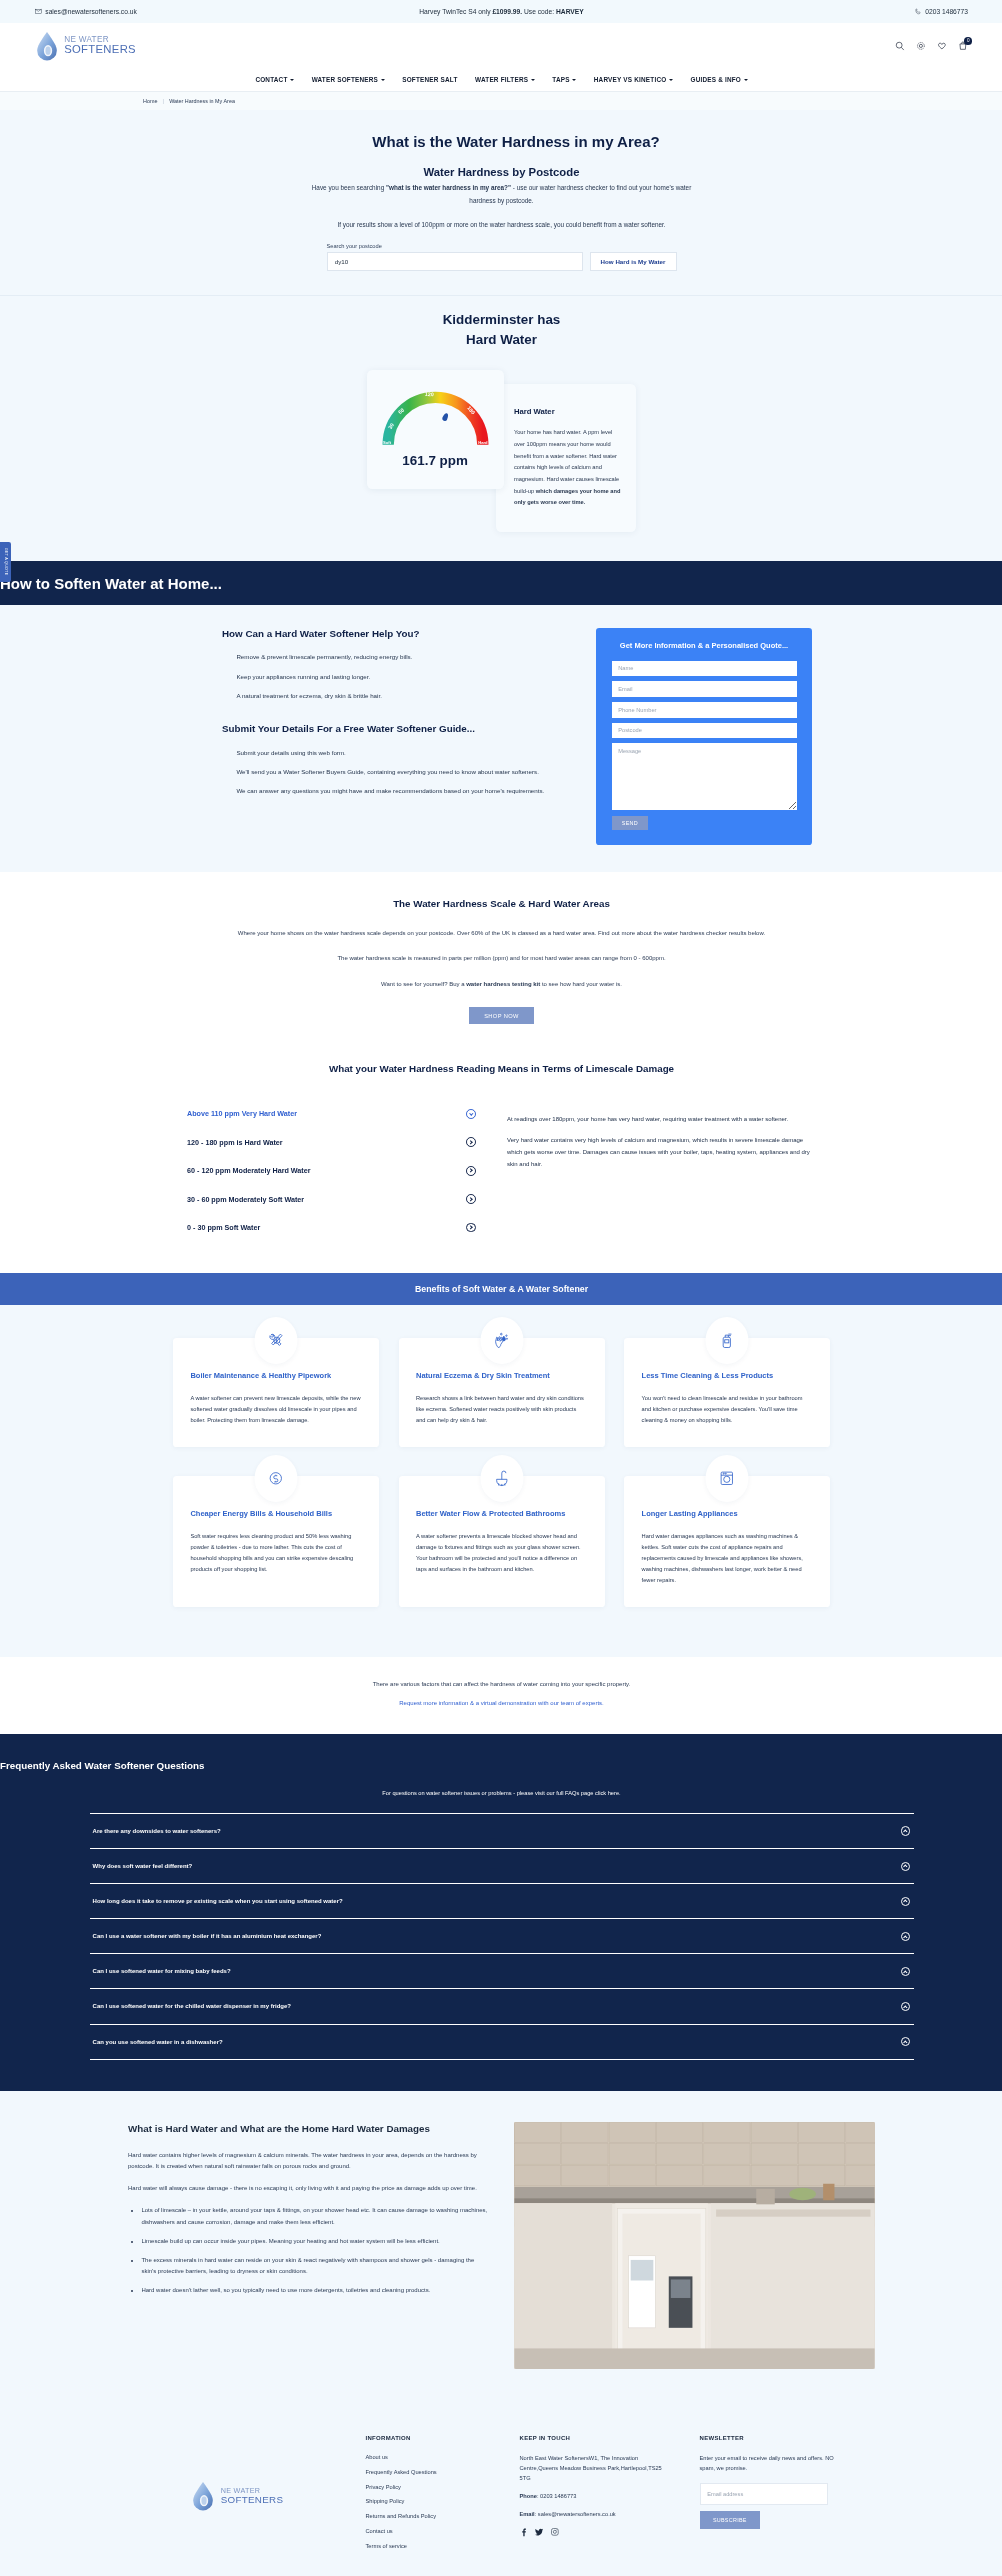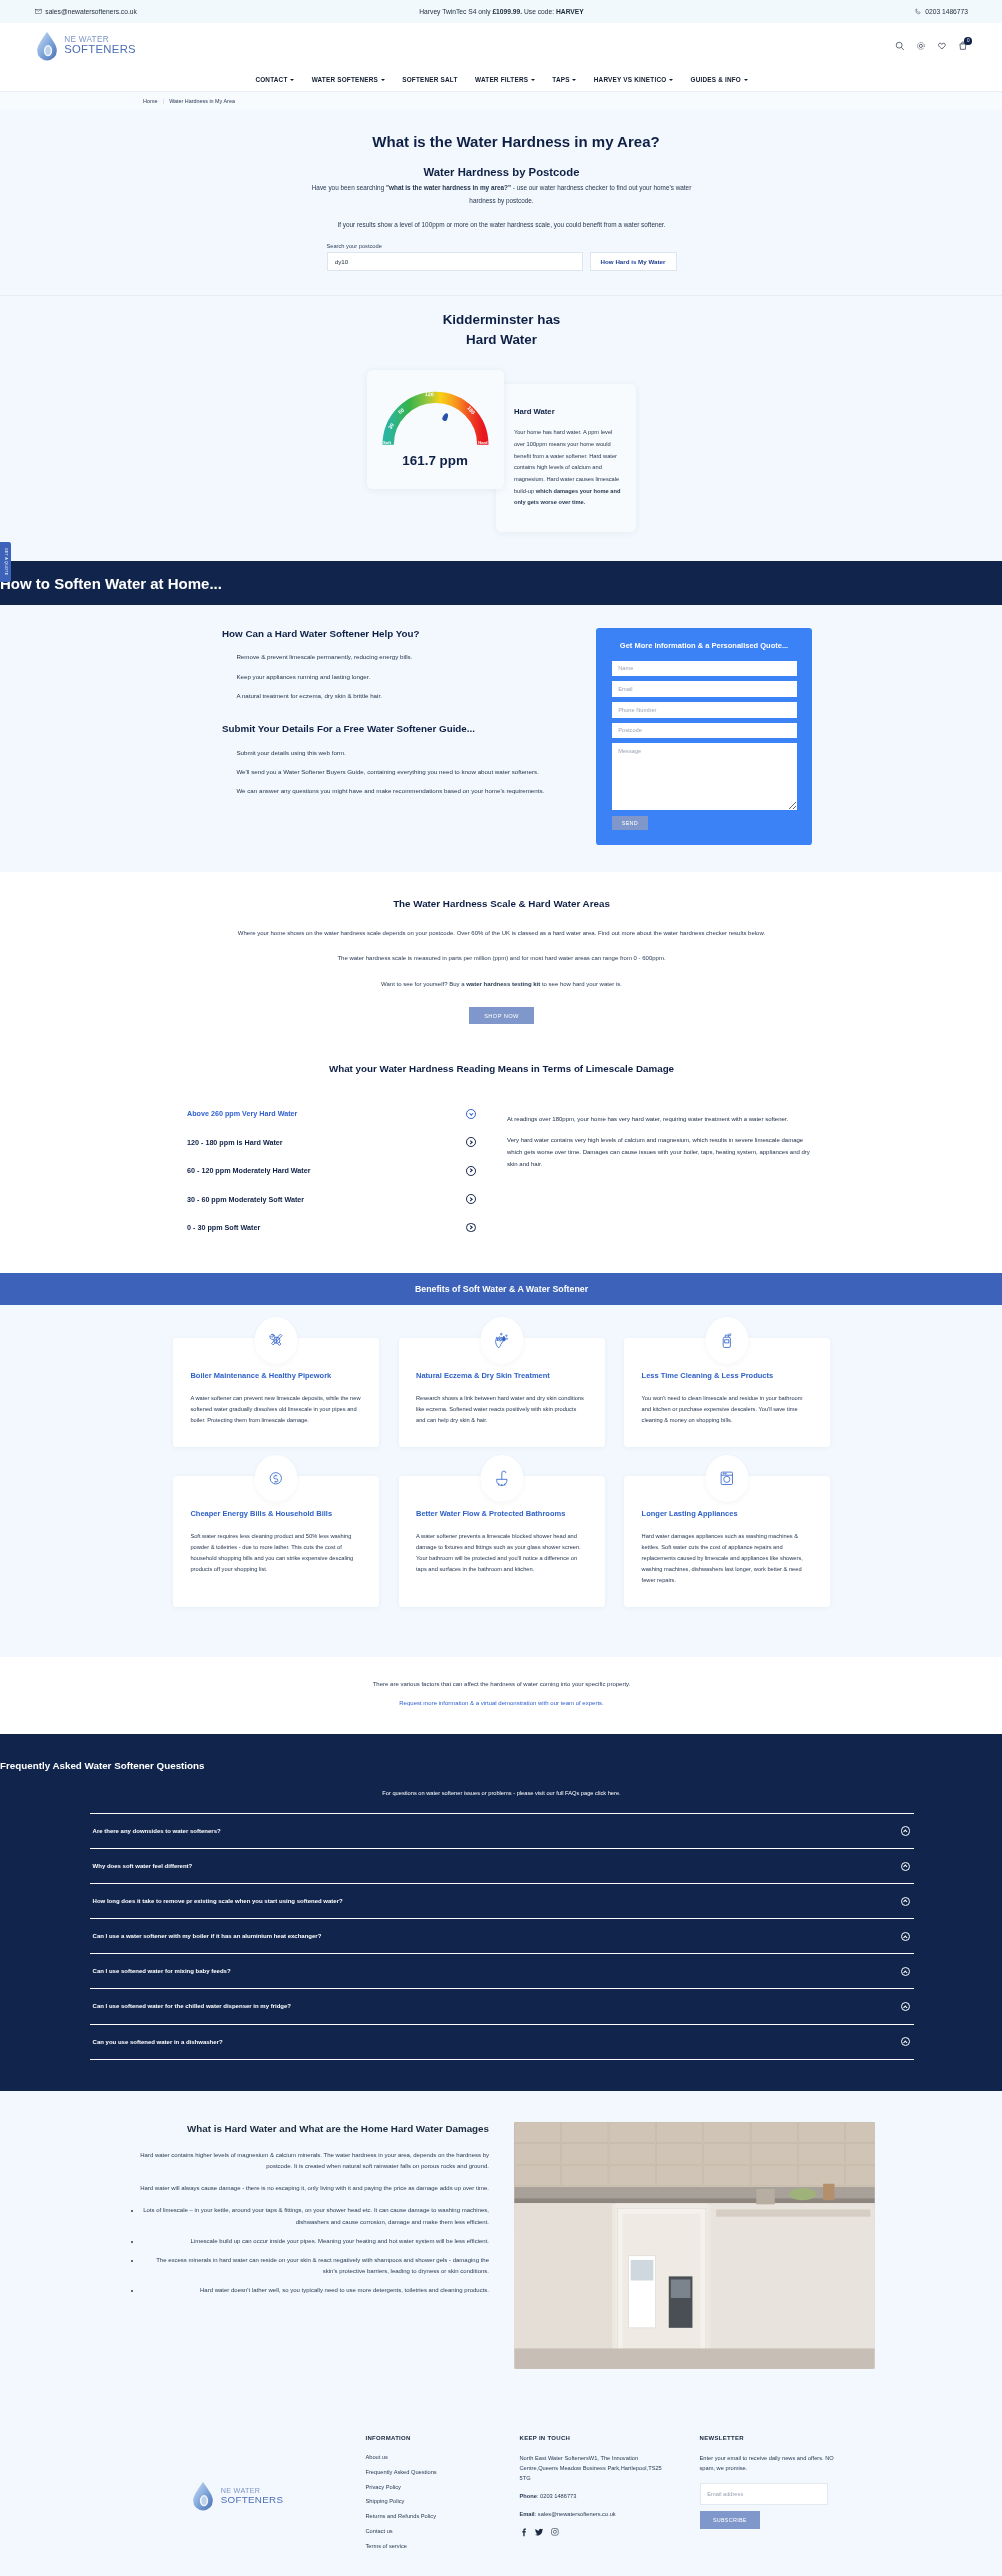--- a/index.html
+++ b/index.html
@@ -196,21 +196,21 @@
     border-top: 0.8px solid #ffffff; display: flex; align-items: center;
     justify-content: space-between; padding: 12.4px 3.1px 12.4px 3.1px; cursor: pointer;
   }
   .faq-item:last-child { border-bottom: 0.8px solid #ffffff; }
   .faq-item .q { font-size: 6px; font-weight: bold; }
   .faq-circ { width: 9.3px; height: 9.3px; border-radius: 50%; border: 0.7px solid #fff; display: flex; align-items: center; justify-content: center; }
   .faq-chev { width: 2.6px; height: 2.6px; border-left: 0.7px solid #fff; border-top: 0.7px solid #fff; transform: rotate(45deg); margin-top: 1px; }
 
   
   .article { background: #f2f8fd; padding: 31px 0 37px; display: flex; justify-content: center; gap: 25px; }
-  .art-left { width: 361px; text-align: right; }
+  .art-left { width: 361px; }
   .art-left h3 { font-size: 9.8px; font-weight: bold; color: #1d2b3f; line-height: 1.5; margin-bottom: 13.4px; }
   .art-left p { font-size: 6px; line-height: 1.95; color: #2a3a54; margin-bottom: 10.3px; }
   .art-left ul { padding-left: 13.4px; }
   .art-left li { font-size: 6px; line-height: 1.95; color: #2a3a54; margin-bottom: 7.2px; }
   .art-img {
     width: 361px; height: 247px; border-radius: 2.1px; overflow: hidden; position: relative;
     background: linear-gradient(180deg,#d9cfc2 0%,#cfc3b4 42%,#e8e3dc 43%,#ddd8d2 100%);
   }
 
   
@@ -448,21 +448,21 @@
       <span>Want to see for yourself? Buy a </span><b>water hardness testing kit</b><span> to see how hard your water is.</span>
     </p>
     <button class="shop-btn">SHOP NOW</button>
   </div>
 
   <div class="means">
     <h3>What your Water Hardness Reading Means in Terms of Limescale Damage</h3>
     <div class="means-row">
       <div class="means-list">
         <div class="means-item active">
-          <span class="t">Above 260 ppm Very Hard Water</span>
+          <span class="t">Above 110 ppm Very Hard Water</span>
           <span class="circ">
               <span class="chev"></span>
             </span>
         </div>
         <div class="means-item">
           <span class="t">120 - 180 ppm is Hard Water</span>
           <span class="circ">
               <span class="chev"></span>
             </span>
         </div>

